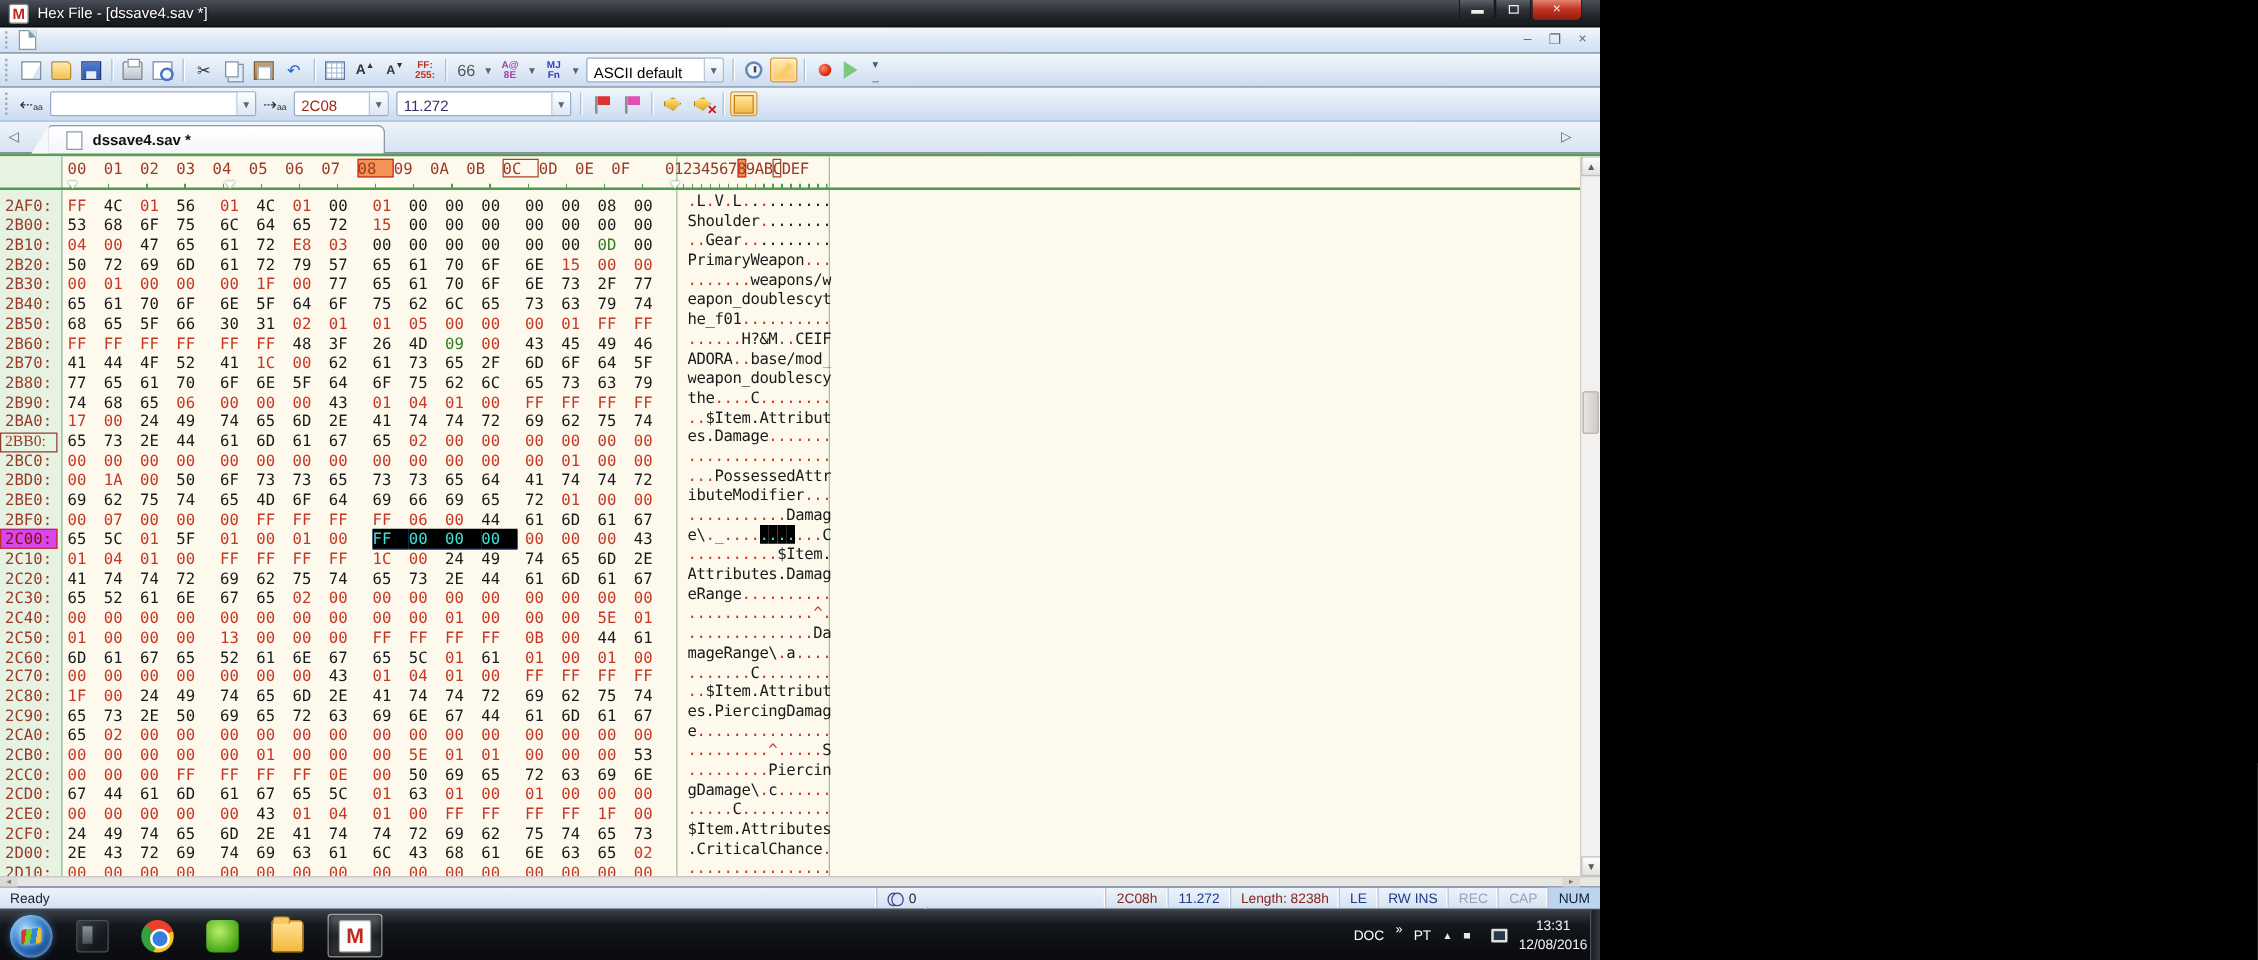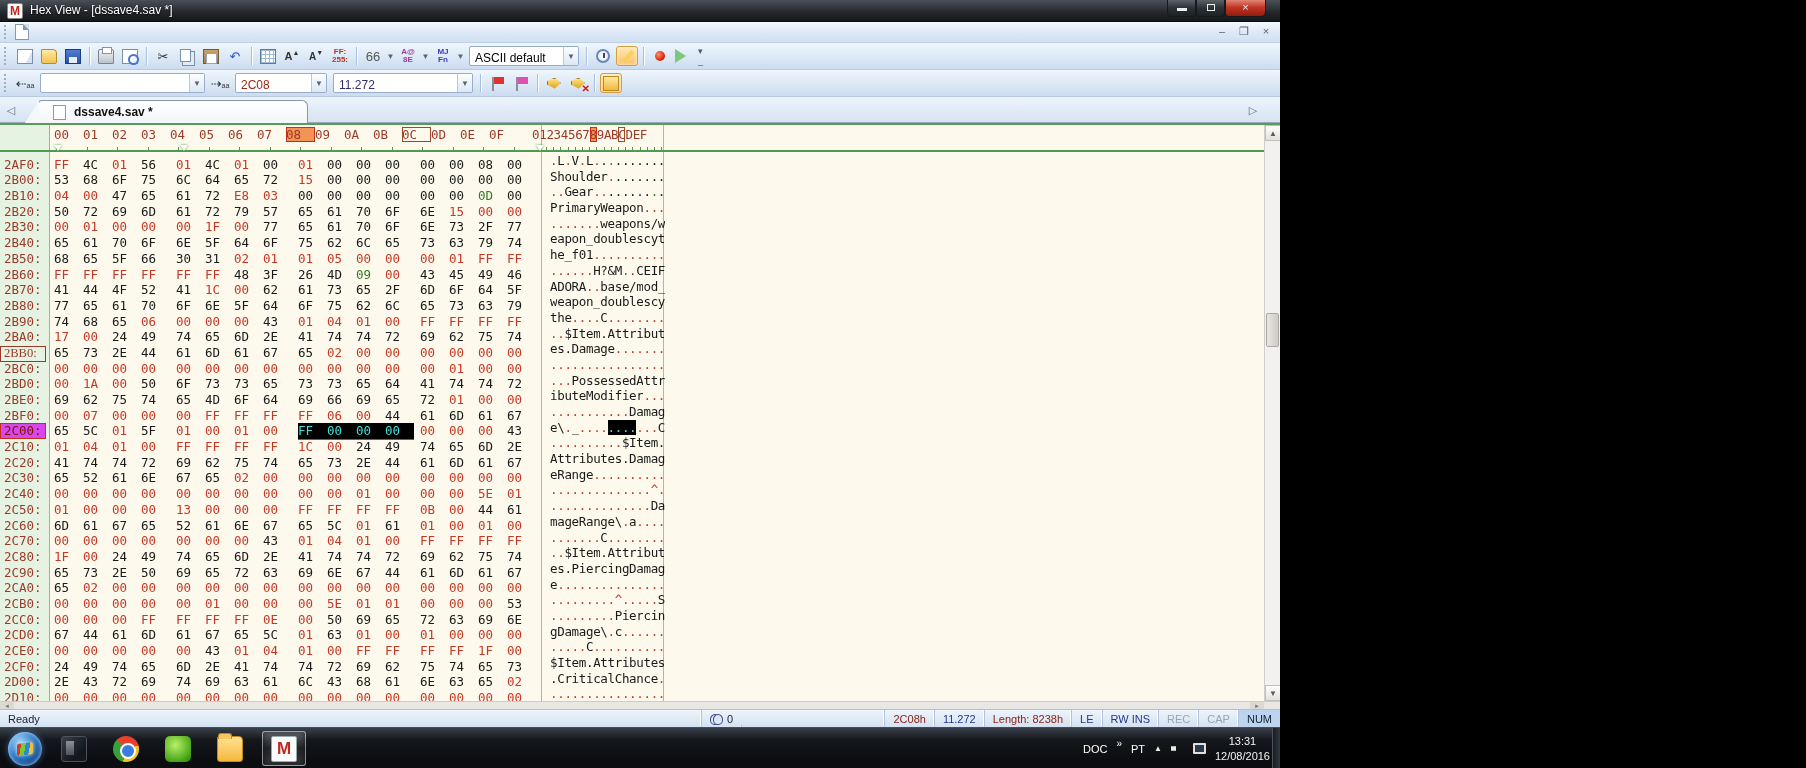--- a/index.html
+++ b/index.html
@@ -164,21 +164,21 @@
   .showdesk{position:absolute;right:0;top:0;width:8px;height:41px;background:linear-gradient(90deg,#1a1d22,#34393f);border-left:1px solid #4a525c;}
 </style>
 </head>
 <body>
 
 <div id="desktop">
 <div id="window">
 
   <div class="titlebar">
     <div class="appicon">M</div>
-    <div class="ttext">Hex View - [dssave4.sav *]</div>
+    <div class="ttext">Hex File - [dssave4.sav *]</div>
     <div class="winbtns">
       <div class="winbtn"><span class="minbar"></span></div>
       <div class="winbtn"><span class="maxbox"></span></div>
       <div class="winbtn close">×</div>
     </div>
   </div>
 
   <div class="menubar">
     <div class="grip"></div>
     <div class="docicon"></div>
@@ -274,21 +274,21 @@
     <span class="tbi i-jump">
           <span class="glyph">⇠<span style="font-size:7px;">aa</span></span>
         </span>
     <span class="combo" style="width:165px;">
       <span class="cval"></span>
       <span class="drop">▼</span>
     </span>
     <span class="tbi i-jump">
           <span class="glyph">⇢<span style="font-size:7px;">aa</span></span>
         </span>
-    <span class="combo" style="width:92px;">
+    <span class="combo" style="width:76px;">
       <span class="cval" style="color:#a02818;">2C08</span>
       <span class="drop">▼</span>
     </span>
     <span class="combo" style="width:140px;">
       <span class="cval" style="color:#30306a;">11.272</span>
       <span class="drop">▼</span>
     </span>
     <span class="tsep"></span>
     <span class="tbi i-flagred">
           <span class="flag"></span>

